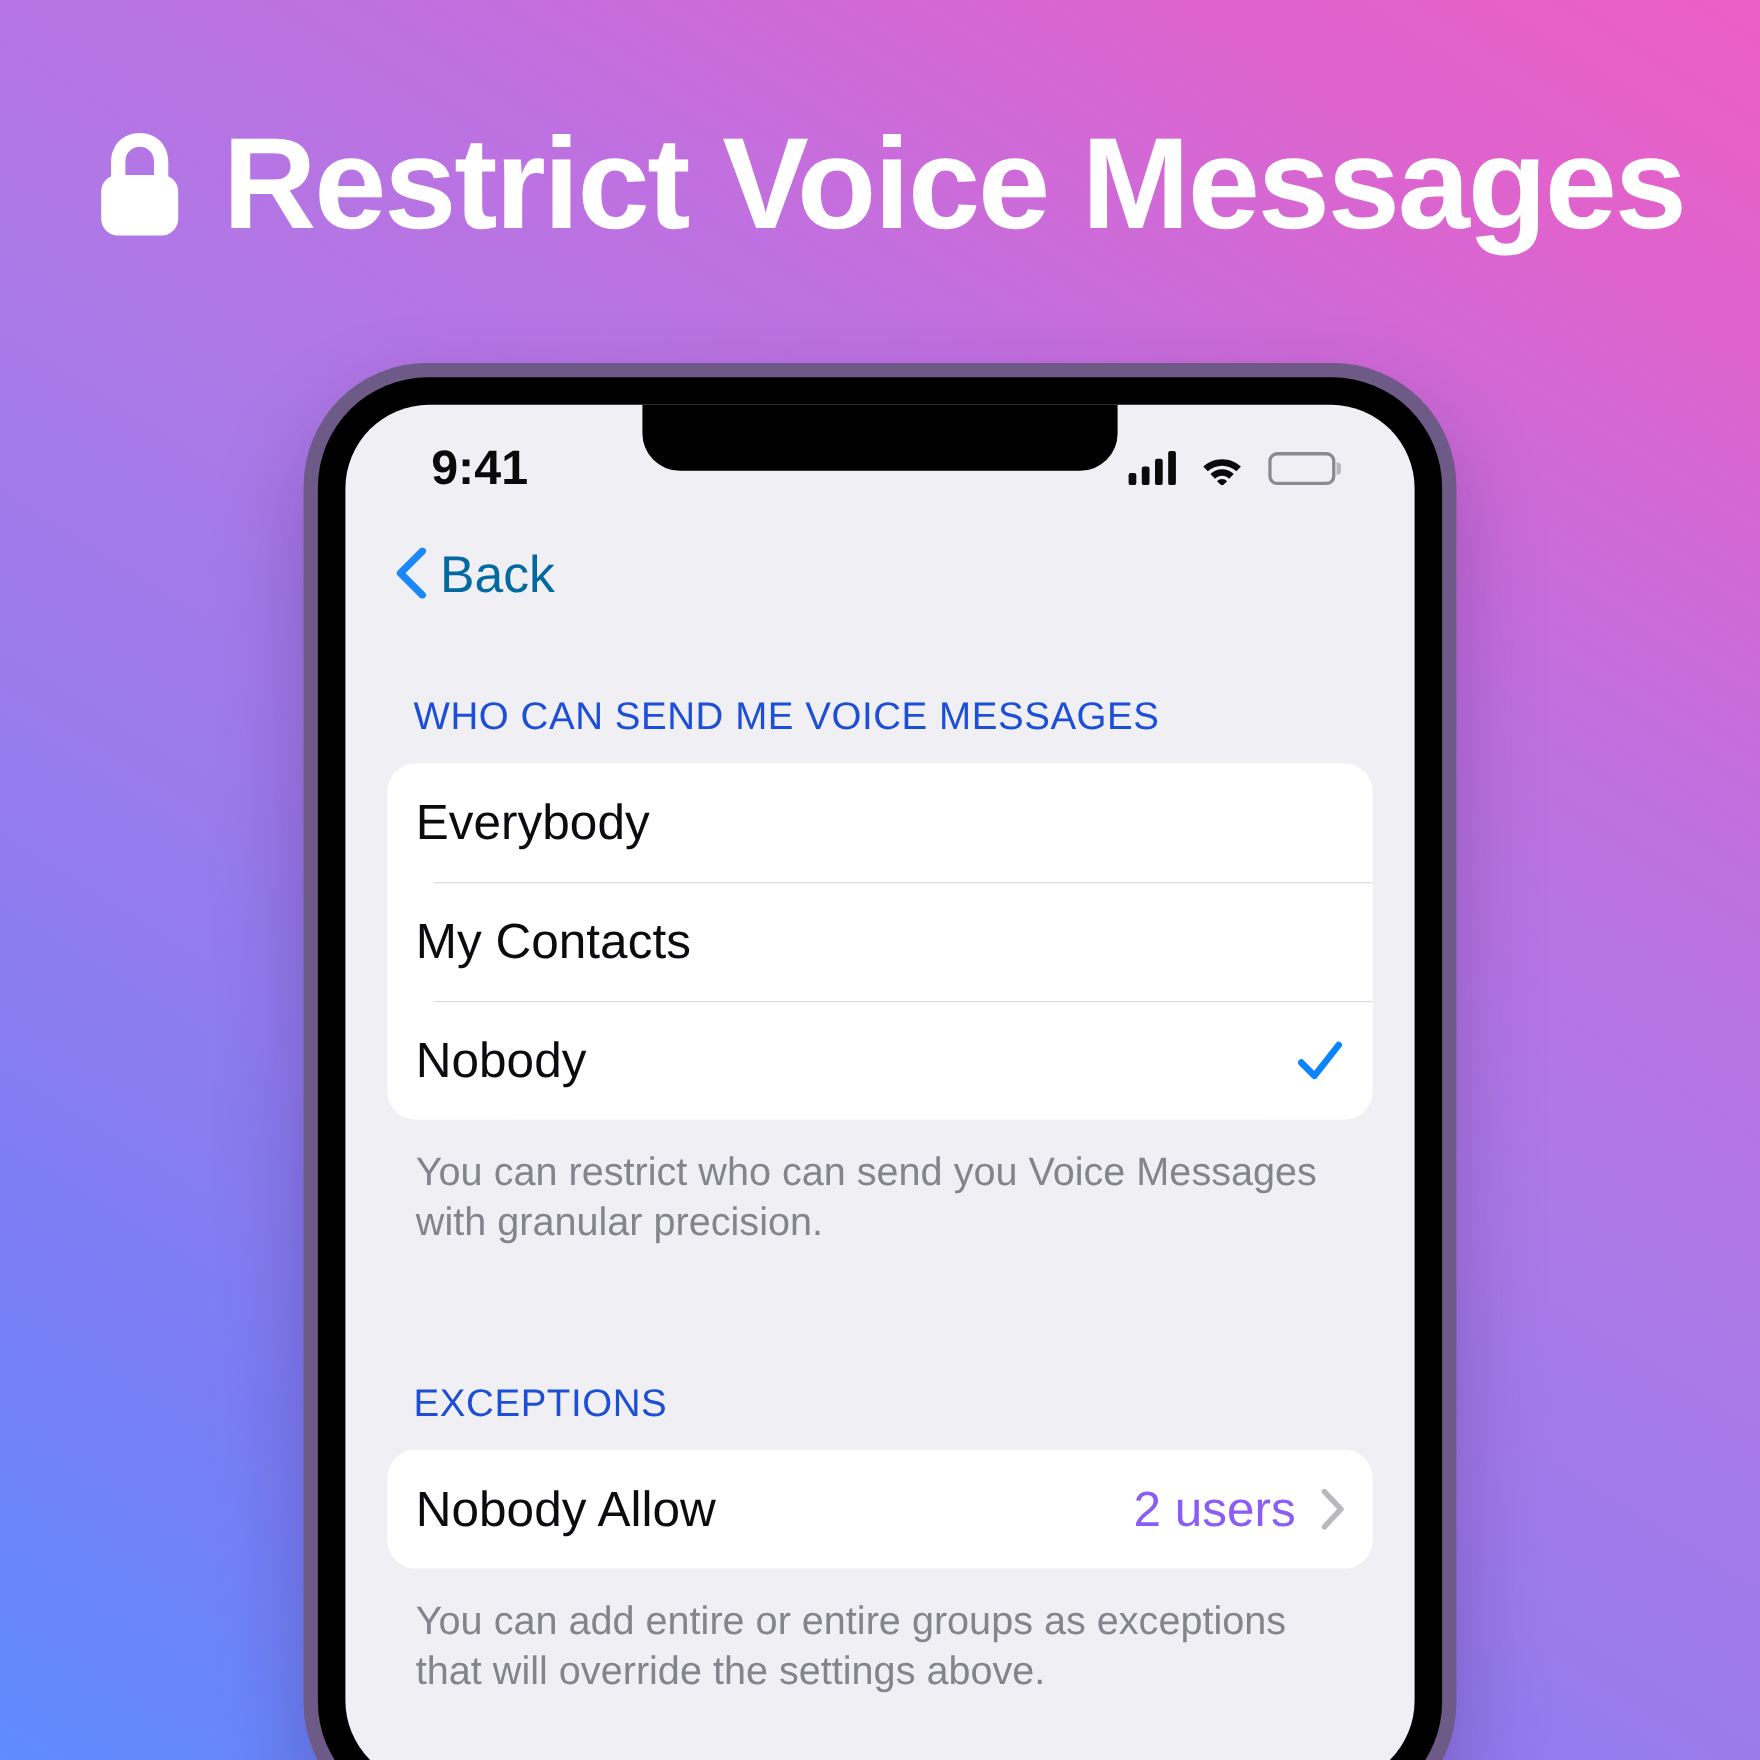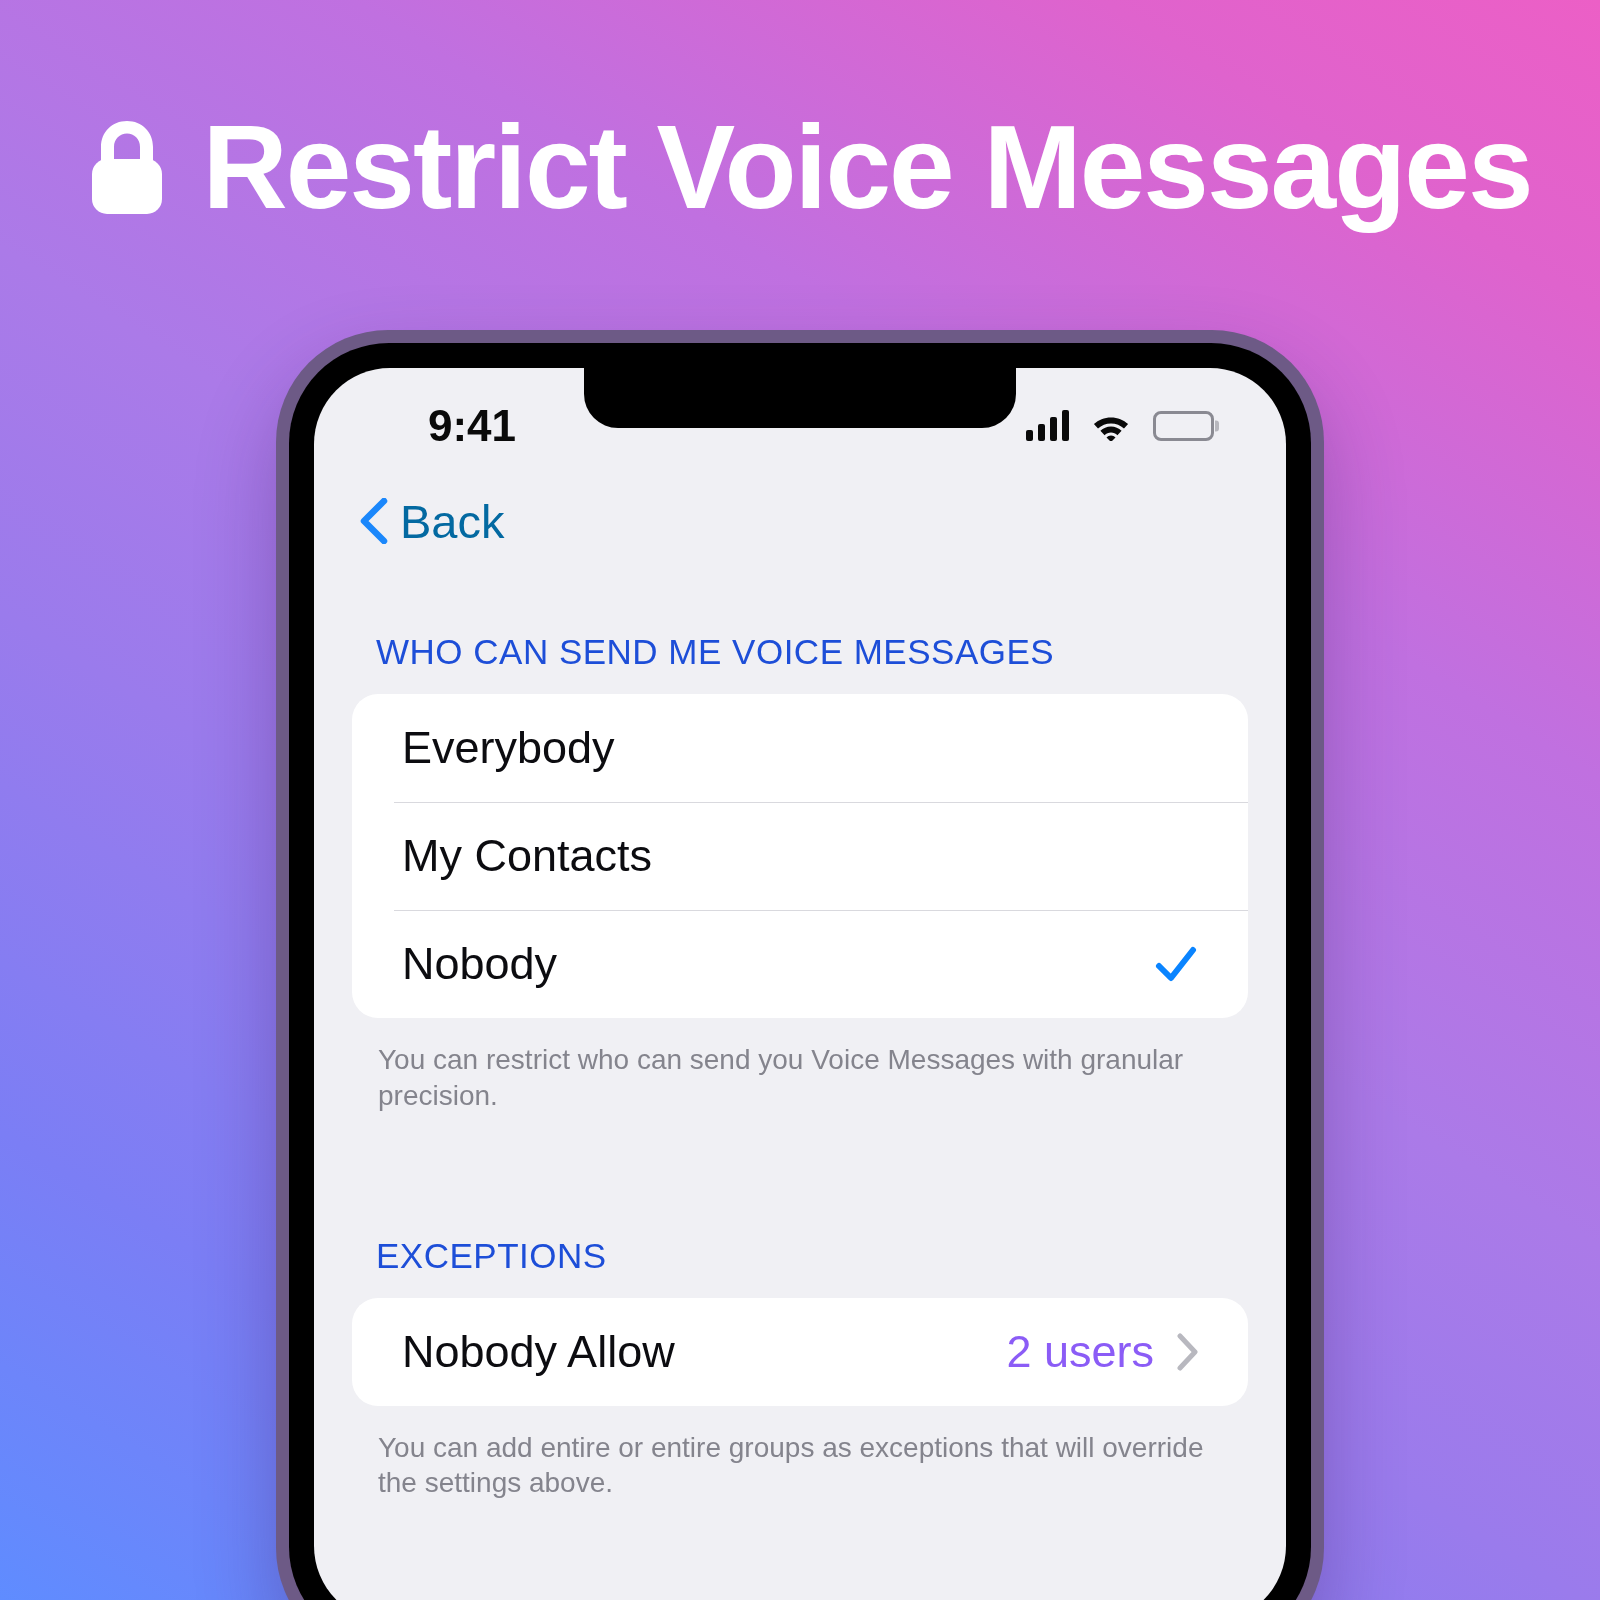--- a/index.html
+++ b/index.html
@@ -83,21 +83,20 @@
     display:flex;
     align-items:center;
     justify-content:space-between;
     padding:18px 72px 0 78px;
   }
   .status-time {
     font-size:44px;
     font-weight:bold;
     color:#0a0a0a;
     letter-spacing:0px;
-    margin-left:36px;
   }
   .status-icons { display:flex; align-items:center; gap:22px; }
   .bars { display:flex; align-items:flex-end; gap:5px; height:30px; }
   .bars i { display:block; width:7px; background:#0a0a0a; border-radius:2px; }
   .bars i:nth-child(1){ height:11px; }
   .bars i:nth-child(2){ height:17px; }
   .bars i:nth-child(3){ height:24px; }
   .bars i:nth-child(4){ height:31px; }
   .wifi { width:40px; height:30px; display:block; }
   .battery {
@@ -163,21 +162,21 @@
   .card {
     background:#ffffff;
     border-radius:26px;
     overflow:hidden;
   }
   .row {
     display:flex;
     align-items:center;
     justify-content:space-between;
     height:108px;
-    padding:0 50px;
+    padding:0 26px;
     cursor:pointer;
   }
   .row + .row { position:relative; }
   .row + .row::before {
     content:"";
     position:absolute;
     top:0; left:42px; right:0;
     height:1px;
     background:#d9d9de;
   }
@@ -190,21 +189,21 @@
     align-items:center;
     gap:22px;
   }
   .row-value {
     font-size:45px;
     color:#8b5cf6;
   }
   .check { width:44px; height:44px; display:block; }
   .chevron-right { width:22px; height:38px; display:block; }
   .footnote {
-    font-size:28px;
+    font-size:36px;
     line-height:1.28;
     color:#84848d;
     padding:24px 26px 0 26px;
   }
   .gap { height:66px; }
 </style>
 </head>
 <body>
 
 <div class="header">

